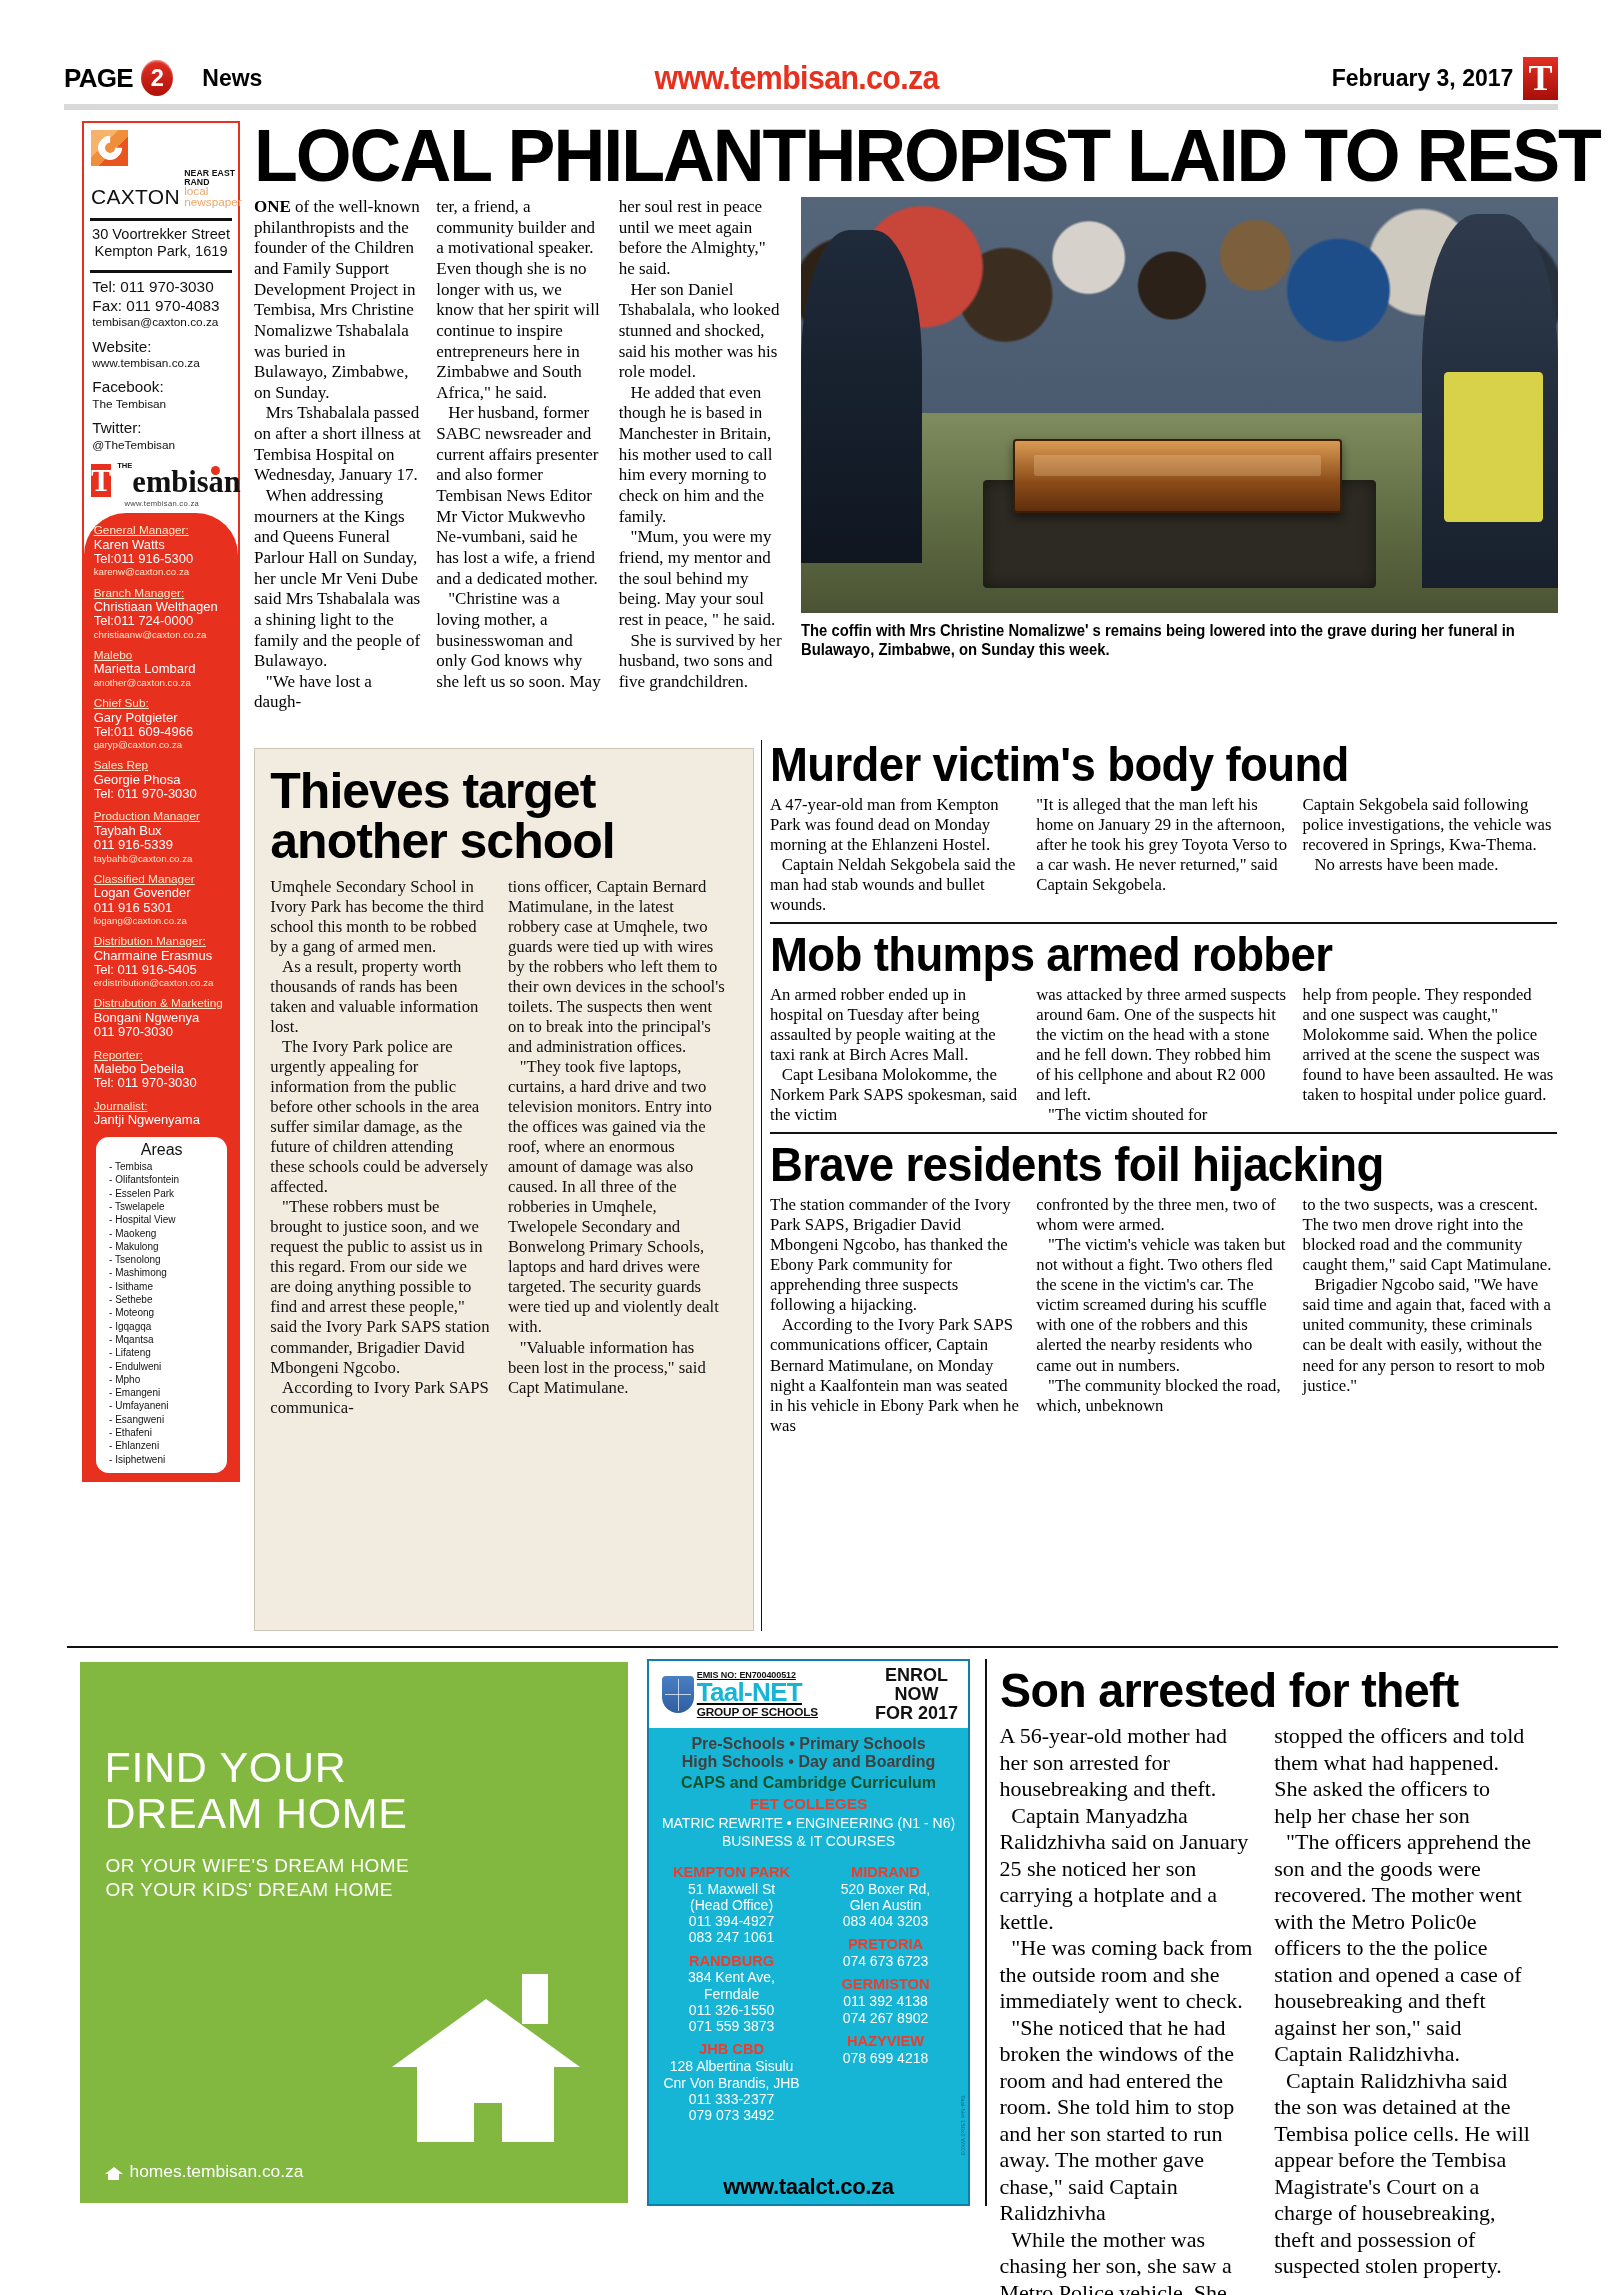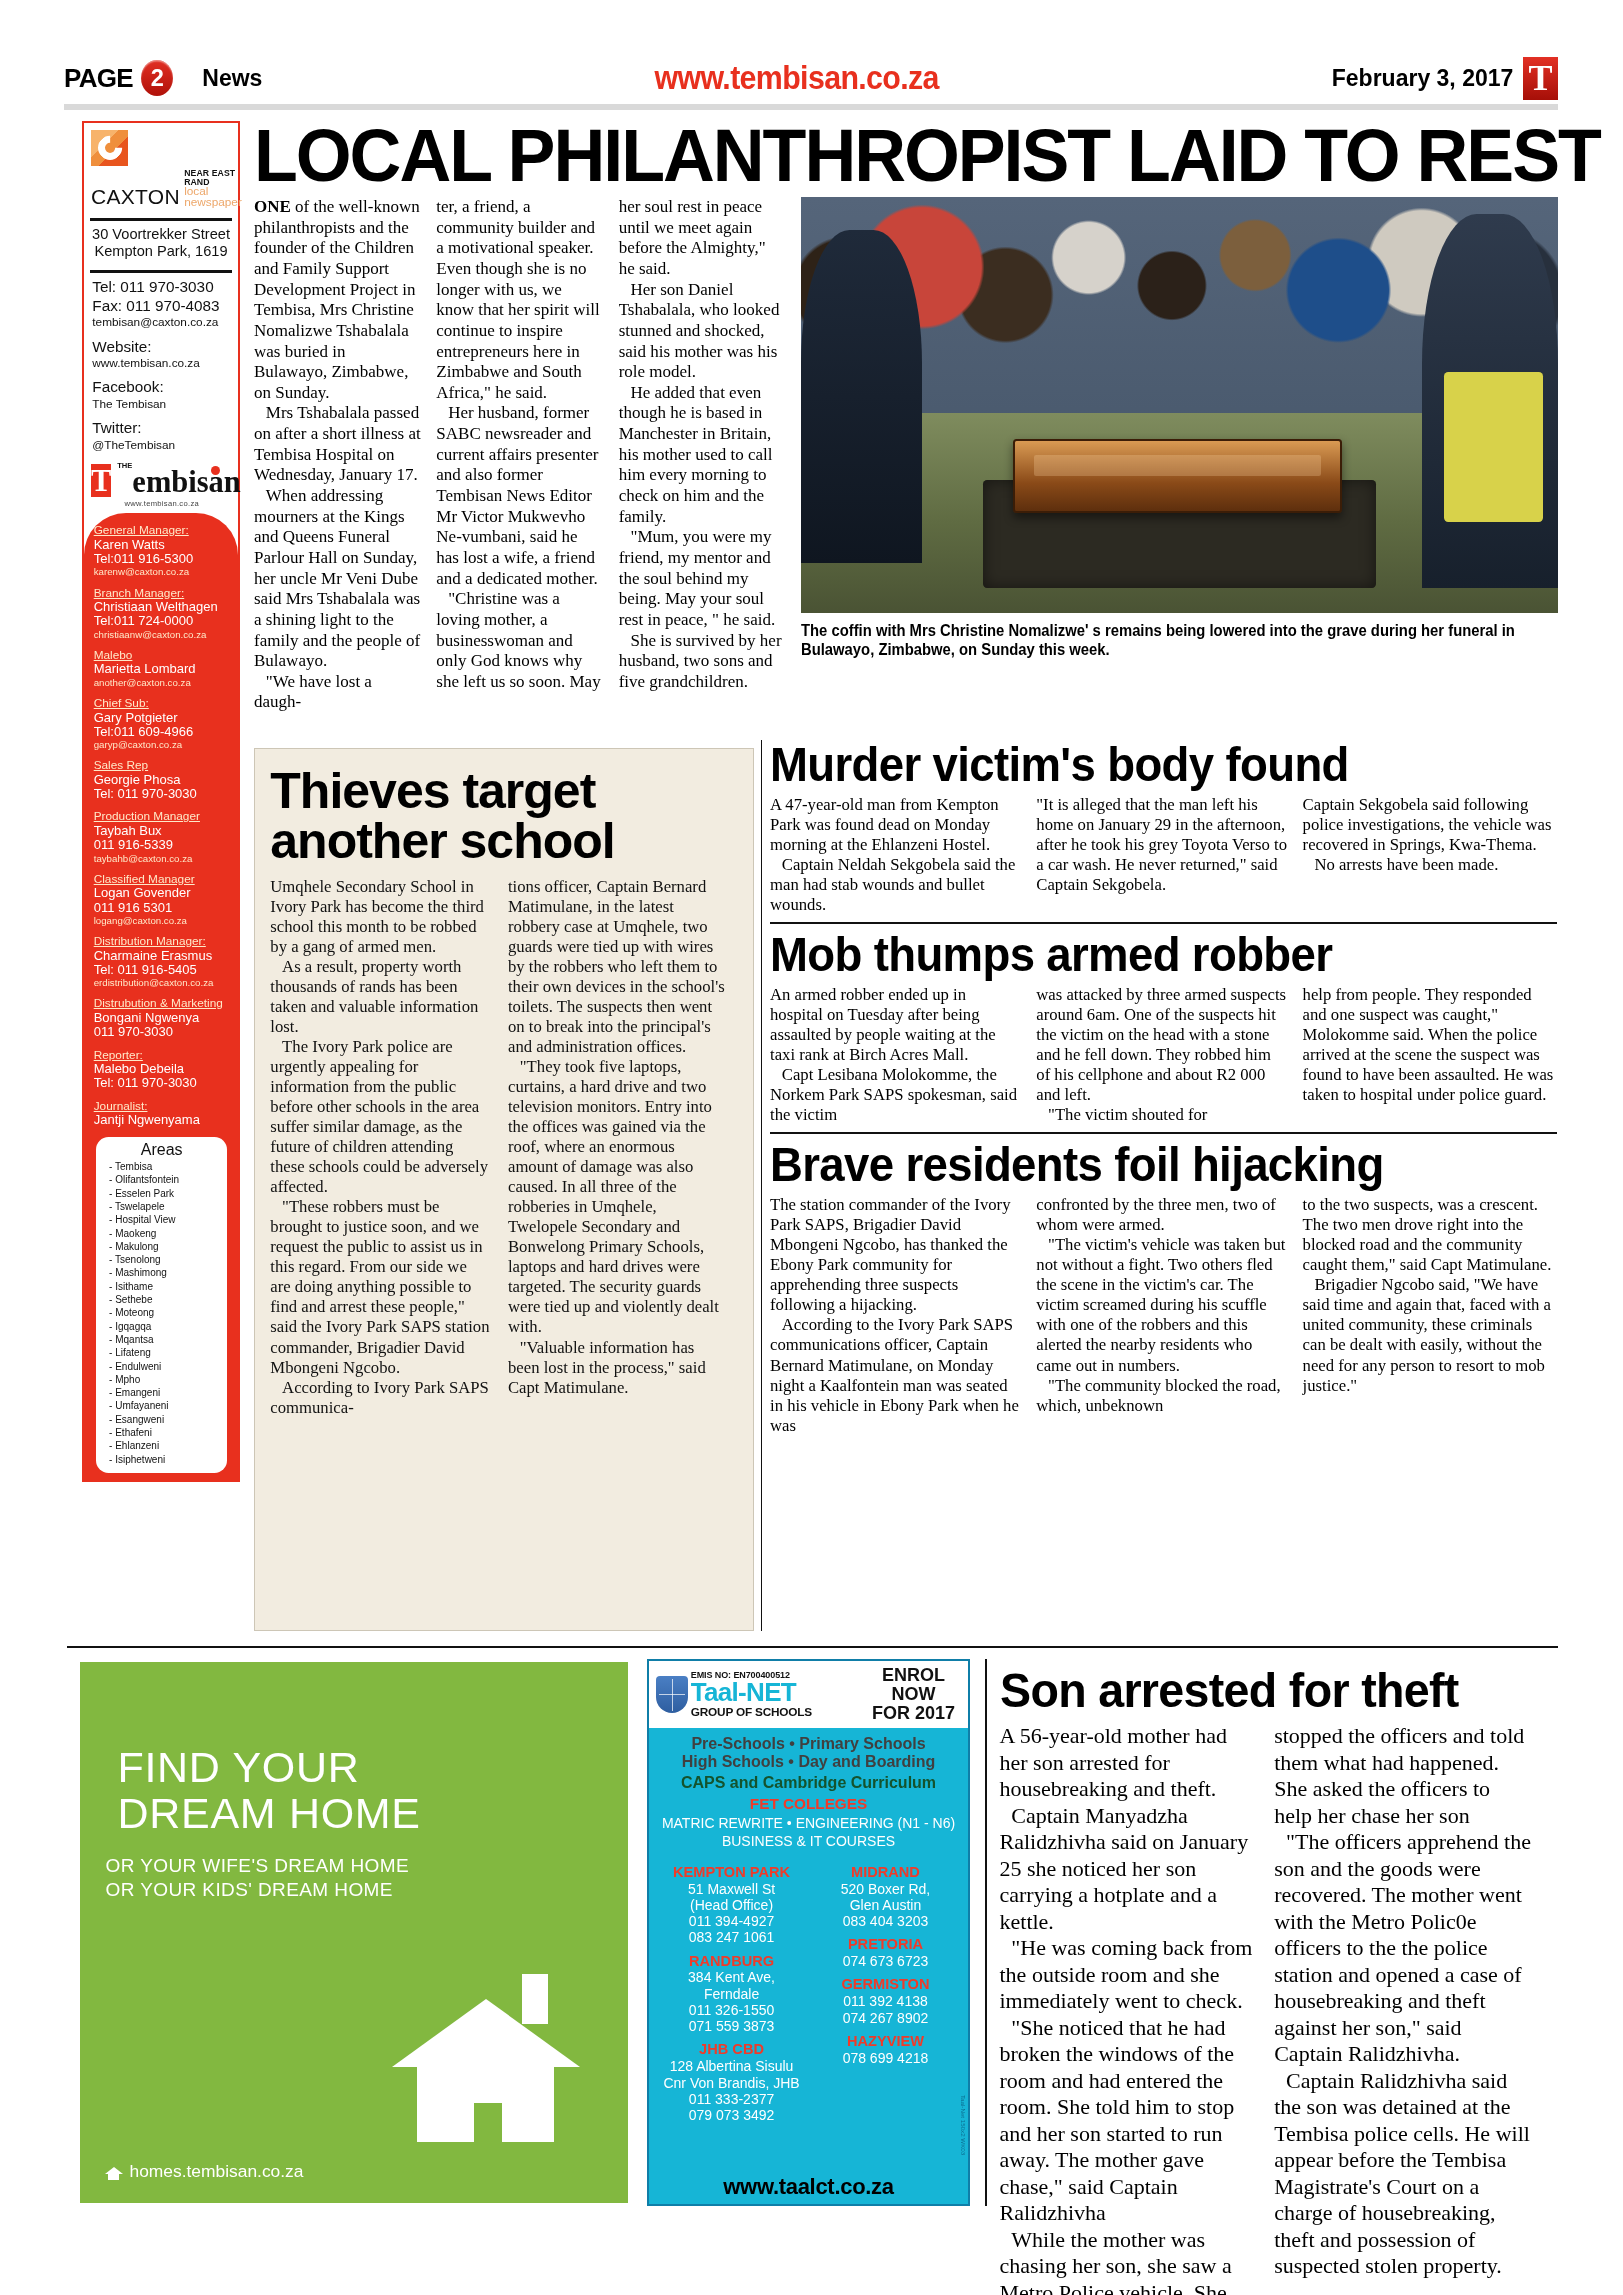--- a/index.html
+++ b/index.html
@@ -161,36 +161,36 @@
   .story-col{width:251px;font-family:"Liberation Serif",serif;font-size:16.7px;line-height:1.205;color:#000;}
   .story-col p{margin:0;text-indent:11.8px;}
   .story-col p.first{text-indent:0;}
   .vrule{position:absolute;left:761px;top:740px;width:1.4px;height:891px;background:#111;}
 
   
   .adrow{position:absolute;left:67px;top:1655px;width:1491px;height:555px;}
   .ad-green{
     position:absolute;left:12.5px;top:7px;width:548px;height:541px;background:#82b840;overflow:hidden;
   }
-  .ag-h1{font-family:"Liberation Sans",sans-serif;font-size:43px;color:#fff;line-height:1.06;margin:83px 0 0 38px;letter-spacing:0.7px;}
+  .ag-h1{font-family:"Liberation Sans",sans-serif;font-size:43px;color:#fff;line-height:1.06;margin:83px 0 0 25px;letter-spacing:0.7px;}
   .ag-h2{font-family:"Liberation Sans",sans-serif;font-size:19px;color:#fff;line-height:1.25;margin:18px 0 0 26px;letter-spacing:0.4px;}
   .ag-house{position:absolute;right:49px;bottom:62px;width:187px;height:174px;}
   .ag-roof{position:absolute;left:0;top:32px;width:0;height:0;border-left:94px solid transparent;border-right:94px solid transparent;border-bottom:68px solid #fff;}
   .ag-chim{position:absolute;right:30.5px;top:7px;width:26px;height:50px;background:#fff;}
   .ag-body{position:absolute;left:25px;top:97px;width:137px;height:78px;background:#fff;}
   .ag-door{position:absolute;left:82px;top:136px;width:28px;height:39px;background:#82b840;}
   .ag-foot{position:absolute;left:25px;bottom:21px;display:flex;align-items:center;}
   .ag-ficon{width:18px;height:16.7px;position:relative;margin-right:7px;}
   .ag-ficon::before{content:"";position:absolute;left:0;top:4.2px;width:0;height:0;border-left:9px solid transparent;border-right:9px solid transparent;border-bottom:7.6px solid #fff;}
   .ag-ficon::after{content:"";position:absolute;left:3.5px;top:10.4px;width:11px;height:6.2px;background:#fff;}
   .ag-furl{font-family:"Liberation Sans",sans-serif;font-size:17.4px;color:#fff;}
 
   .ad-taal{position:absolute;left:580px;top:4.2px;width:323px;height:547px;background:#16b5d6;border:2.1px solid #0f7ea8;box-sizing:border-box;overflow:hidden;}
   .tn-top{background:#fff;display:flex;align-items:center;height:67px;border-bottom:1.4px solid #16b5d6;}
-  .tn-logo{display:flex;align-items:center;padding-left:7px;width:203px;}
+  .tn-logo{display:flex;align-items:center;padding-left:13px;width:203px;text-decoration:underline;}
   .tn-shield{width:32px;height:37px;background:linear-gradient(#4a7fc4,#2e5ea0);border-radius:4.2px 4.2px 16.7px 16.7px;position:relative;flex:none;}
   .tn-shield::before{content:"";position:absolute;left:50%;top:2.8px;width:1.4px;height:32px;background:rgba(255,255,255,.7);}
   .tn-shield::after{content:"";position:absolute;left:2.8px;top:17.4px;width:26px;height:1.4px;background:rgba(255,255,255,.7);}
   .tn-ltext{margin-left:2.8px;}
   .tn-emis{font-family:"Liberation Sans",sans-serif;font-weight:bold;font-size:9px;color:#111;display:block;letter-spacing:-0.1px;}
   .tn-name{font-family:"Liberation Sans",sans-serif;font-size:26px;color:#16b5d6;font-weight:bold;line-height:.95;display:block;letter-spacing:-0.7px;}
   .tn-group{font-family:"Liberation Sans",sans-serif;font-weight:bold;font-size:11.8px;color:#111;display:block;letter-spacing:-0.2px;}
   .tn-enrol{font-family:"Liberation Sans",sans-serif;font-weight:bold;font-size:18px;color:#111;line-height:1.06;text-align:center;flex:1;}
   .tn-lines{padding:5.6px 4.2px 1.4px 4.2px;text-align:center;}
   .tn-l1{font-family:"Liberation Sans",sans-serif;font-weight:bold;font-size:16px;color:#404040;line-height:1.14;}

